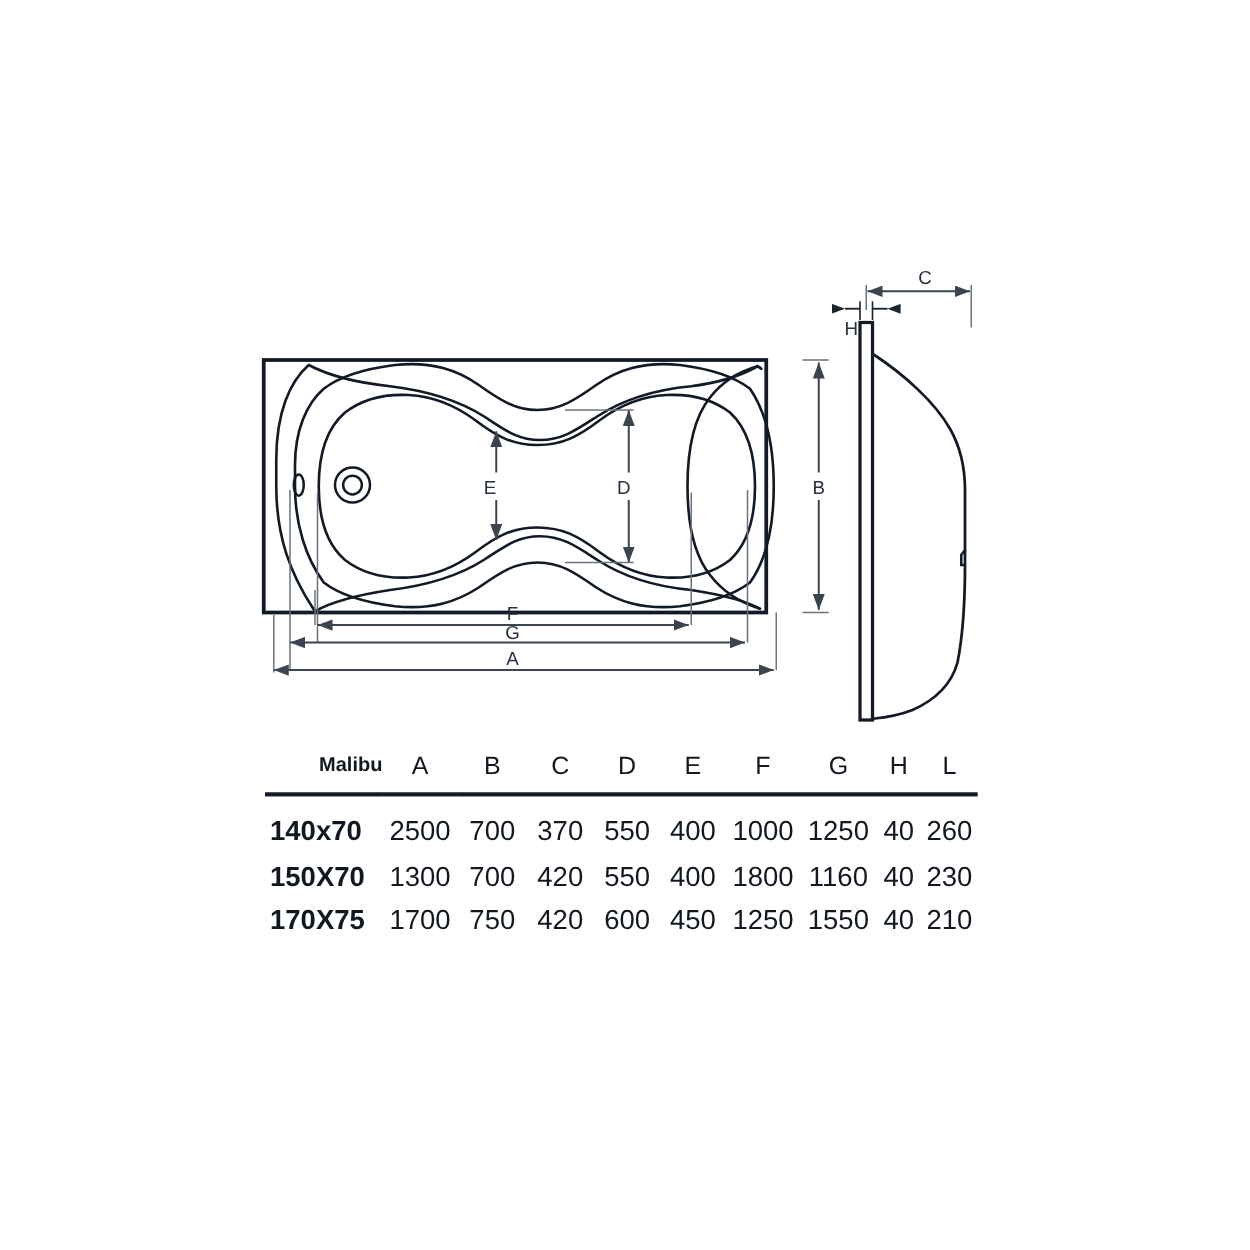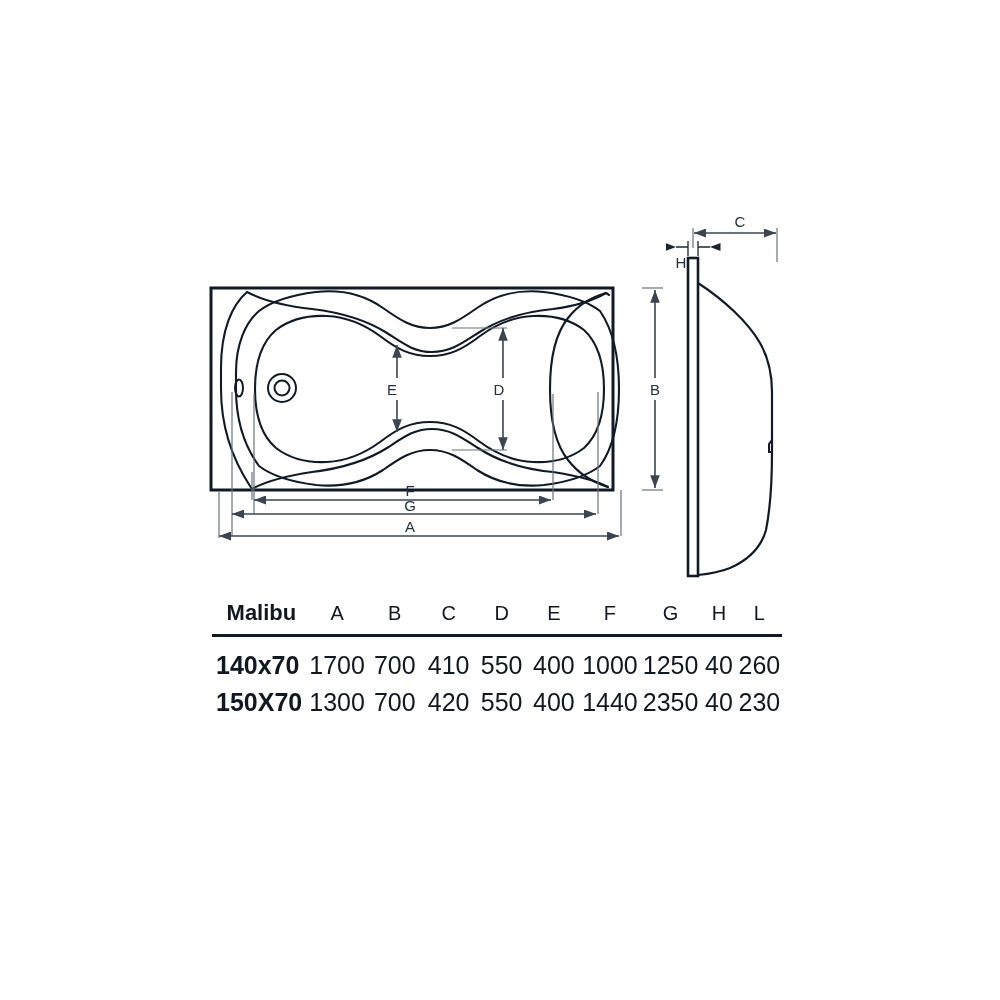--- a/index.html
+++ b/index.html
@@ -43,38 +43,38 @@
   table.specs {
     border-collapse: collapse;
     width: 100%;
     font-family: "Liberation Sans", sans-serif;
     color: #111820;
   }
   table.specs th, table.specs td {
     padding: 0;
     text-align: center;
     font-weight: normal;
-    font-size: 25px;
+    font-size: 22px;
     line-height: 1;
     height: 34px;
     vertical-align: middle;
     white-space: nowrap;
   }
   table.specs thead th {
     font-size: 20px;
     padding-bottom: 4px;
   }
   table.specs thead tr {
     border-bottom: 3px solid #121a26;
   }
   table.specs thead th.model-head {
     font-weight: bold;
-    text-align: center;
+    text-align: right;
     padding-left: 4px;
-    font-size: 22px;
+    font-size: 16px;
   }
   table.specs tbody td.model-cell {
     text-align: left;
     padding-left: 4px;
     font-weight: bold;
   }
   table.specs tbody tr:first-child td {
     padding-top: 8px;
     height: 40px;
   }
@@ -272,39 +272,51 @@
           <th>E</th>
           <th>F</th>
           <th>G</th>
           <th>H</th>
           <th>L</th>
         </tr>
       </thead>
       <tbody>
         <tr>
           <td class="model-cell">140x70</td>
-          <td>1700</td>
+          <td>2500</td>
           <td>700</td>
-          <td>410</td>
+          <td>370</td>
           <td>550</td>
           <td>400</td>
           <td>1000</td>
           <td>1250</td>
           <td>40</td>
           <td>260</td>
         </tr>
         <tr>
           <td class="model-cell">150X70</td>
           <td>1300</td>
           <td>700</td>
           <td>420</td>
           <td>550</td>
           <td>400</td>
-          <td>1440</td>
-          <td>2350</td>
+          <td>1800</td>
+          <td>1160</td>
           <td>40</td>
           <td>230</td>
+        </tr>
+        <tr>
+          <td class="model-cell">170X75</td>
+          <td>1700</td>
+          <td>750</td>
+          <td>420</td>
+          <td>600</td>
+          <td>450</td>
+          <td>1250</td>
+          <td>1550</td>
+          <td>40</td>
+          <td>210</td>
         </tr>
       </tbody>
     </table>
   </div>
 
 </div>
 
 </body></html>

